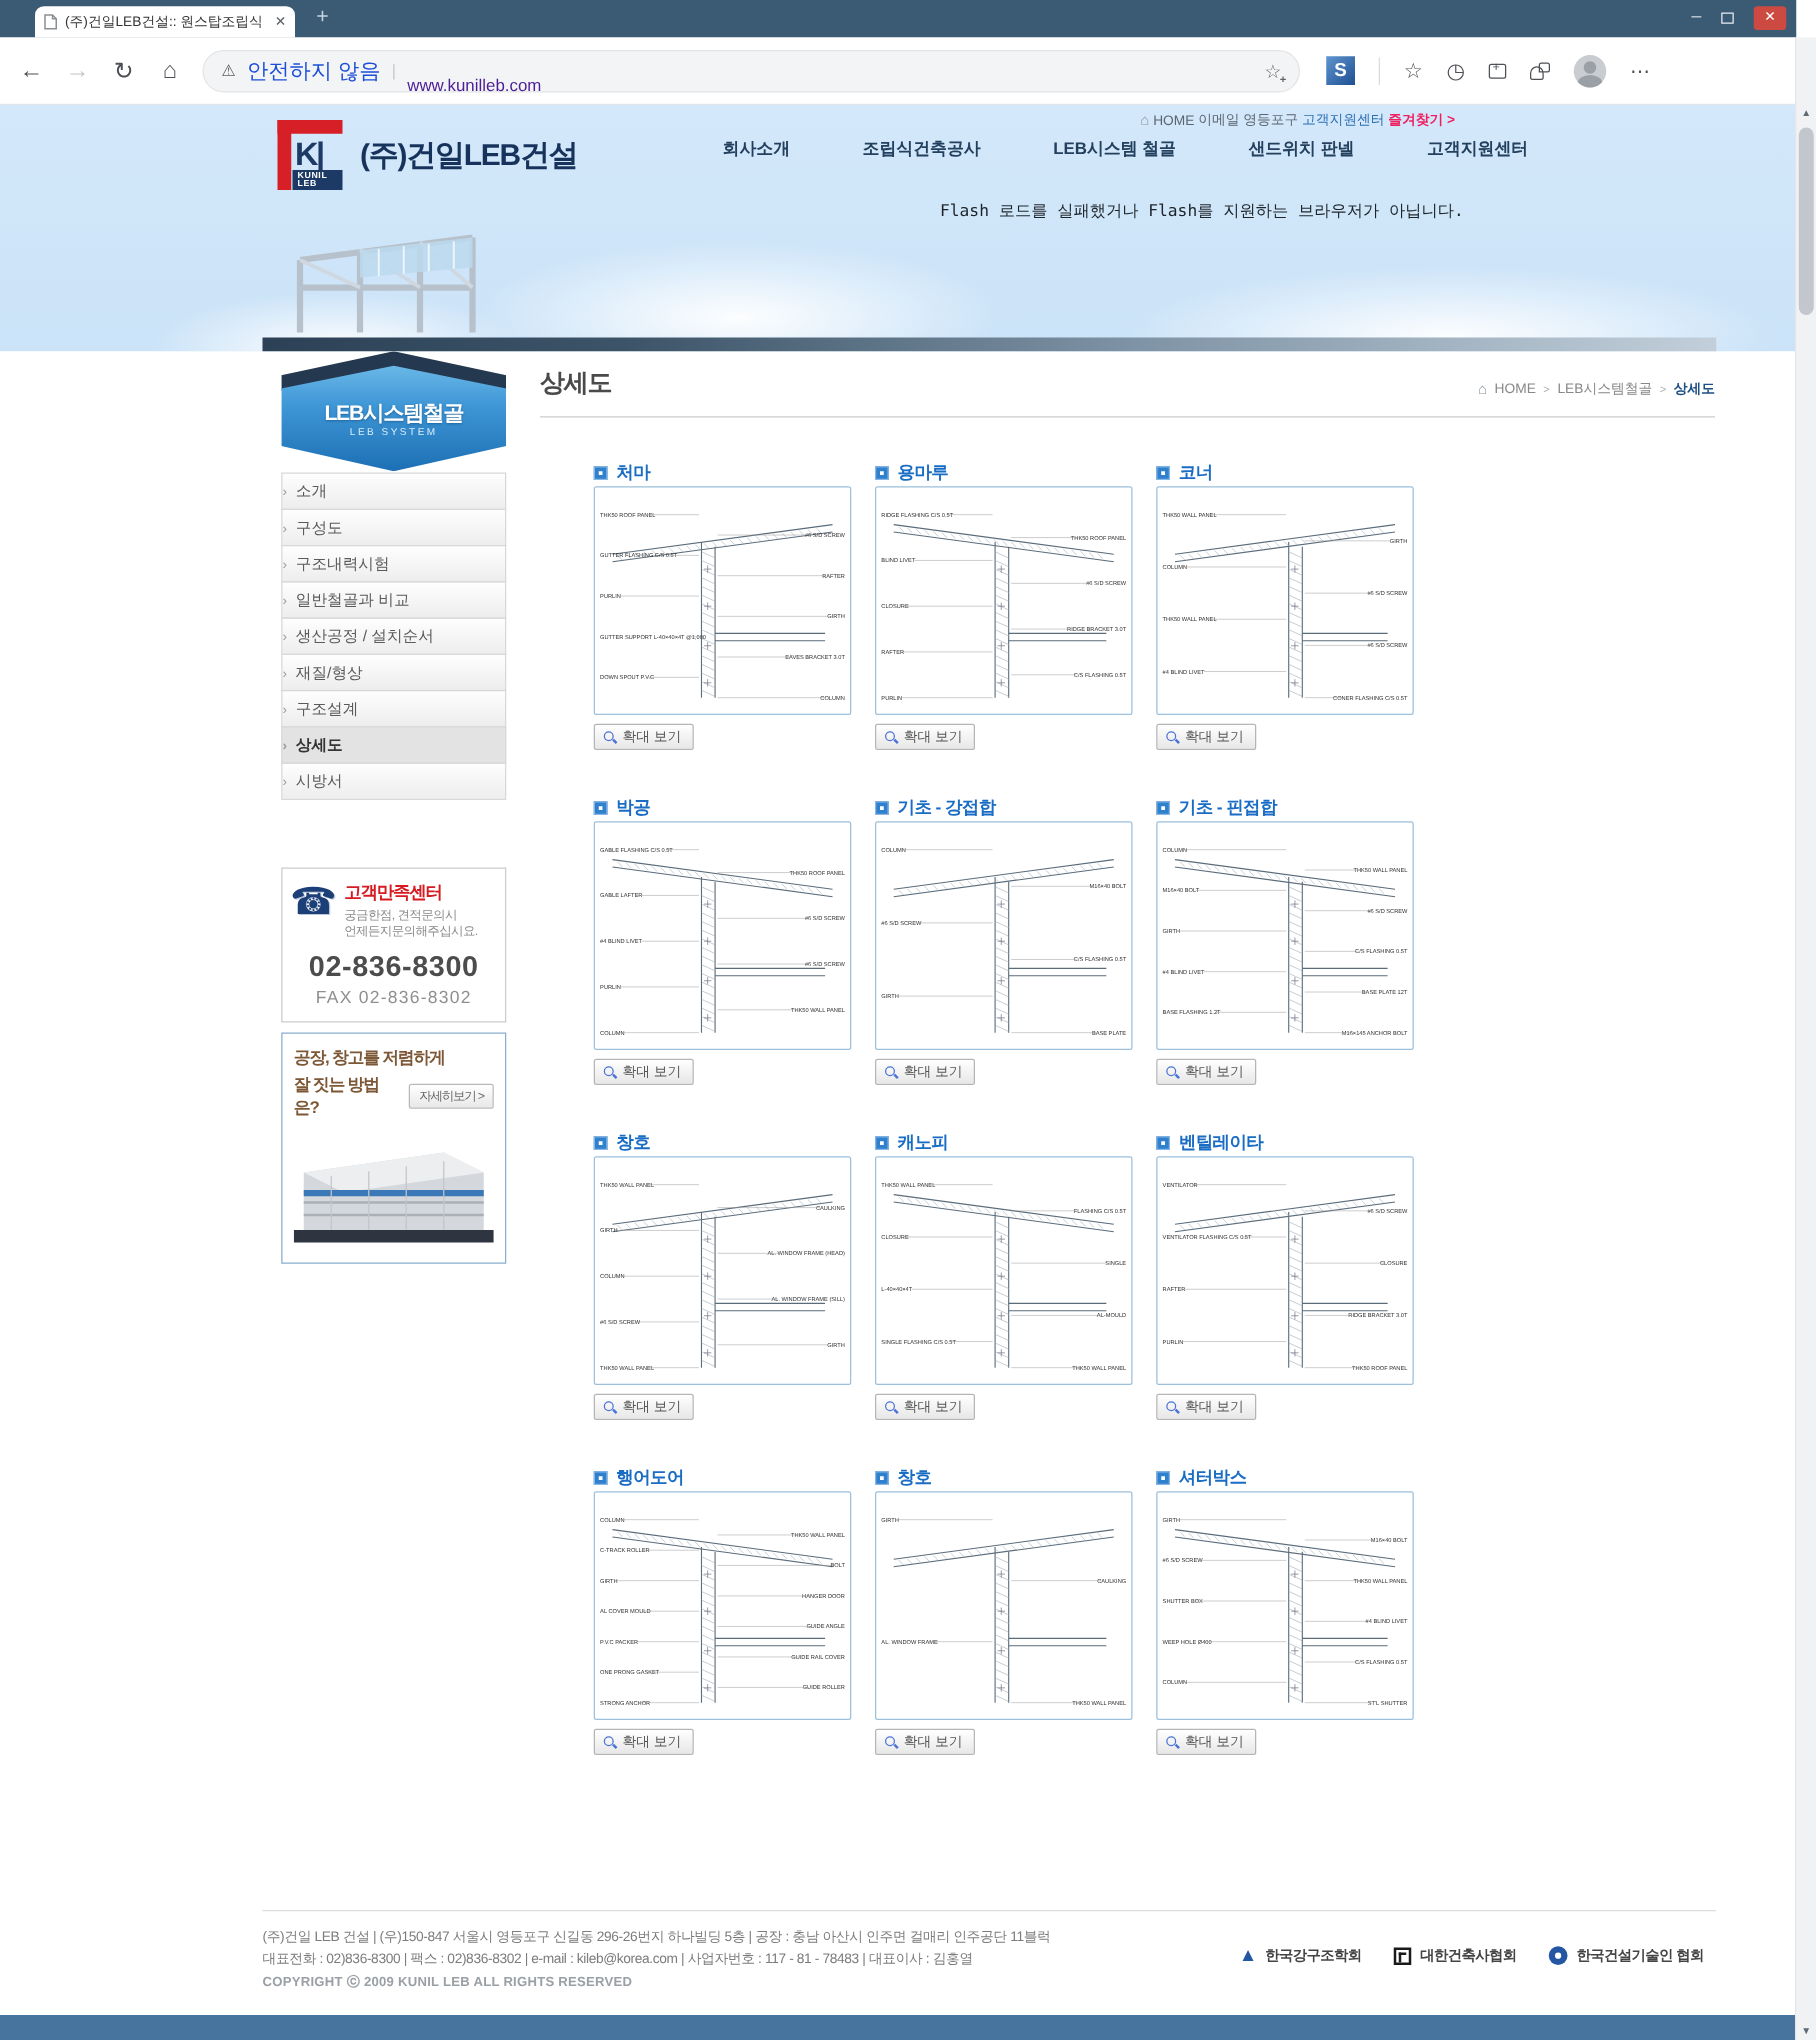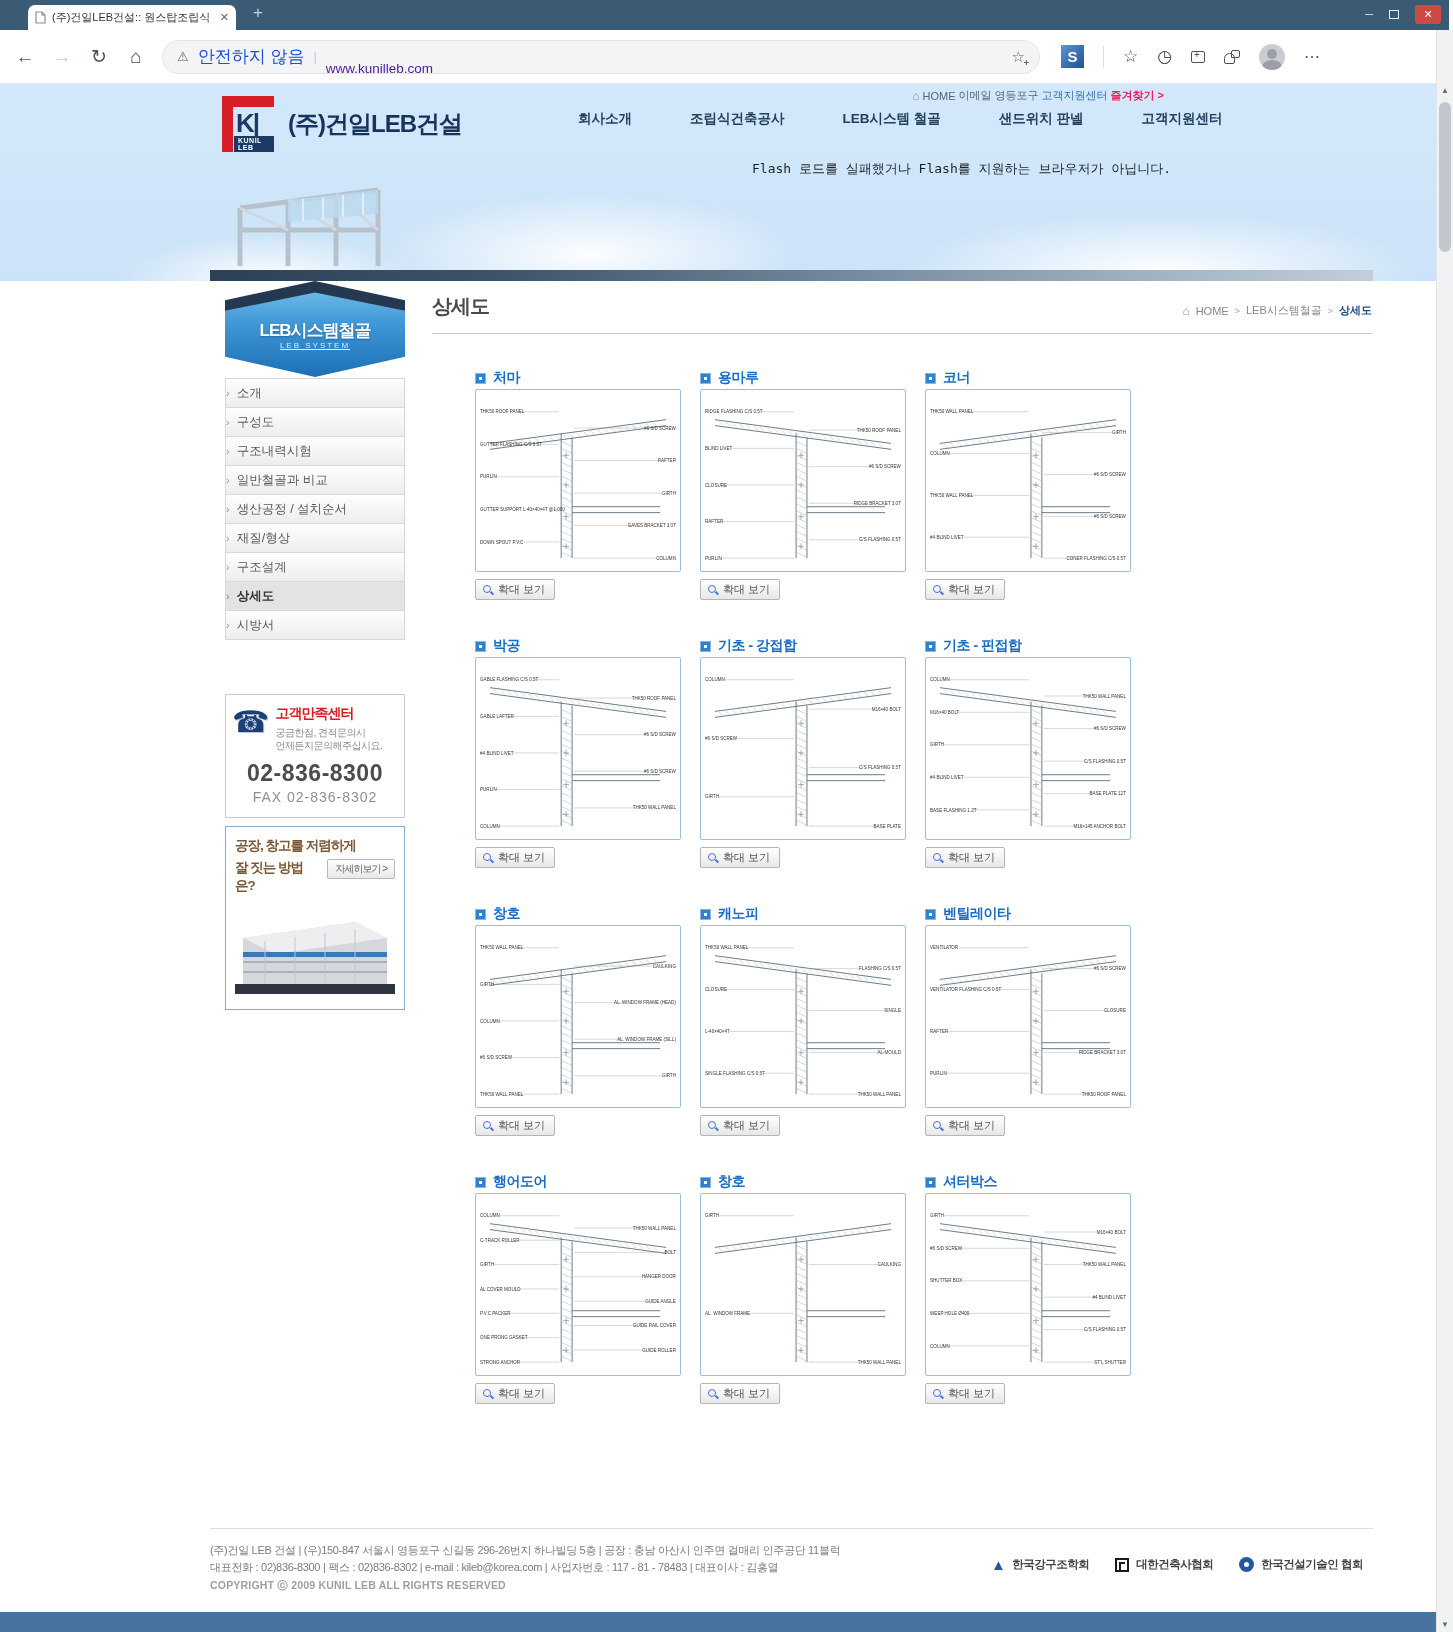--- a/index.html
+++ b/index.html
@@ -1,21 +1,21 @@
 <!DOCTYPE html>
 <html><head>
 <meta charset="utf-8">
 <style>
   * { margin:0; padding:0; box-sizing:border-box; }
   html,body { width:1453px; height:1632px; }
   body { font-family:"Liberation Sans",sans-serif; background:#fff; }
   .screen { position:relative; width:1453px; height:1632px; overflow:hidden; background:#fff; }
 
   
-  .titlebar { position:absolute; top:0; left:0; right:4px; height:30px; background:#3b5a74; }
+  .titlebar { position:absolute; top:0; left:0; right:16px; height:30px; background:#3b5a74; }
   .tab { position:absolute; left:28px; top:5px; width:208px; height:25px; background:#fff; border-radius:7px 7px 0 0; display:flex; align-items:center; gap:6px; padding:0 7px; }
   .tab-title { flex:1; font-size:11px; color:#333; white-space:nowrap; overflow:hidden; text-overflow:ellipsis; }
   .tab-close { font-size:11px; color:#5f6368; cursor:pointer; }
   .newtab { position:absolute; left:246px; top:3px; color:#c6d2dc; font-size:17px; width:24px; text-align:center; cursor:pointer; }
   .wincontrols { position:absolute; right:8px; top:4px; display:flex; gap:16px; align-items:center; height:20px; }
   .winbtn { color:#e9eef3; font-size:11px; line-height:18px; cursor:pointer; }
   .winbtn.max { width:10px; height:9px; border:1.4px solid #e9eef3; }
   .winbtn.close { background:#cc4a41; color:#fff; width:26px; height:19px; border-radius:3px; text-align:center; line-height:19px; }
 
   .toolbar { position:absolute; top:30px; left:0; width:1436px; height:54px; background:#fff; border-bottom:1px solid #e3e6e8; display:flex; align-items:center; padding:0 14px; gap:15px; }
@@ -66,37 +66,37 @@
   .warehouse { position:absolute; left:218px; top:86px; }
 
   .darkbar { position:absolute; left:210px; top:270px; width:1163px; height:11px; background:linear-gradient(90deg,#2c4156 0%,#3d5468 25%,#7e93a5 60%,#c2cfda 100%); }
 
   
   .sidebar { position:absolute; left:225px; top:281px; width:180px; }
   .sbanner { position:relative; width:180px; height:96px; }
   .sbanner .roof { position:absolute; inset:0; background:#24384f; clip-path:polygon(0 20%,50% 0,100% 20%,100% 33%,50% 13%,0 33%); }
   .sbanner .bodyshape { position:absolute; inset:0; background:linear-gradient(#79c3ee 0%,#3f97d6 45%,#1c6fb4 100%); clip-path:polygon(0 31%,50% 12%,100% 31%,100% 79%,50% 100%,0 79%); }
   .sbanner .t1 { position:absolute; width:100%; text-align:center; top:38px; color:#fff; font-size:17px; font-weight:bold; letter-spacing:-1px; text-shadow:0 1px 2px rgba(0,40,80,.4); }
-  .sbanner .t2 { position:absolute; width:100%; text-align:center; top:60px; color:#d8eefb; font-size:8px; letter-spacing:2px;text-decoration:underline; }
+  .sbanner .t2 { position:absolute; width:100%; text-align:center; top:60px; color:#d8eefb; font-size:8px; letter-spacing:2px; }
   .smenu { margin-top:2px; }
   .smenu .menu-item { height:30px; line-height:28px; border:1px solid #d8d8d8; margin-top:-1px; background:linear-gradient(#fefefe,#ededed); font-size:12.5px; color:#5a5a5a; cursor:pointer; white-space:nowrap; }
   .smenu .menu-item .chev { color:#9a9a9a; font-size:11px; margin-right:7px; }
   .smenu .menu-item.active { background:#e3e3e3; color:#333; font-weight:bold; }
 
   .custbox { margin-top:54px; width:180px; border:1px solid #ccc; background:#fff; padding:10px 6px 12px; }
   .custtop { display:flex; gap:6px; }
   .phoneic { font-size:30px; color:#1d3f77; line-height:34px; text-shadow:1px 1px 0 #b9c6da; }
   .custtxt .ctitle { color:#d71920; font-size:14px; font-weight:bold; letter-spacing:-1px; }
   .custtxt .cdesc { color:#8a8a8a; font-size:10px; letter-spacing:-0.5px; line-height:13px; margin-top:3px; }
   .cphone { text-align:center; font-size:23px; font-weight:bold; color:#4c4c4c; margin-top:8px; letter-spacing:0.5px; }
   .cfax { text-align:center; font-size:14px; color:#8f8f8f; margin-top:2px; letter-spacing:1px; }
 
   .promobox { margin-top:8px; width:180px; border:1px solid #8aaccd; background:#fff; padding:10px 9px 9px; }
   .promoline1 { color:#7d5836; font-size:13.5px; font-weight:bold; letter-spacing:-1px; }
-  .promoline2 { color:#7d5836; font-size:13.5px; font-weight:bold; letter-spacing:-1px; margin-top:4px; display:flex; align-items:flex-start; justify-content:space-between;gap:24px; }
+  .promoline2 { color:#7d5836; font-size:13.5px; font-weight:bold; letter-spacing:-1px; margin-top:4px; display:flex; align-items:center; justify-content:space-between;gap:24px; }
   .promobtn { font-size:10px; font-weight:normal; color:#666; border:1px solid #b9b9b9; background:linear-gradient(#fff,#e8e8e8); padding:2px 7px; border-radius:2px; cursor:pointer; white-space:nowrap; }
   .promoimg { margin-top:9px; }
 
   
   .main { position:absolute; left:432px; top:293px; width:940px; }
   .pagetitle { font-size:20px; font-weight:bold; color:#4a4a4a; letter-spacing:-1px; }
   .breadcrumb { position:absolute; right:0; top:10px; font-size:11px; color:#888; display:flex; gap:6px; align-items:center; }
   .breadcrumb .sep { color:#aaa; font-size:9px; }
   .breadcrumb .cur { color:#1d4f85; font-weight:bold; }
   .titlerule { border:none; border-top:1px solid #ccc; margin-top:13px; }

